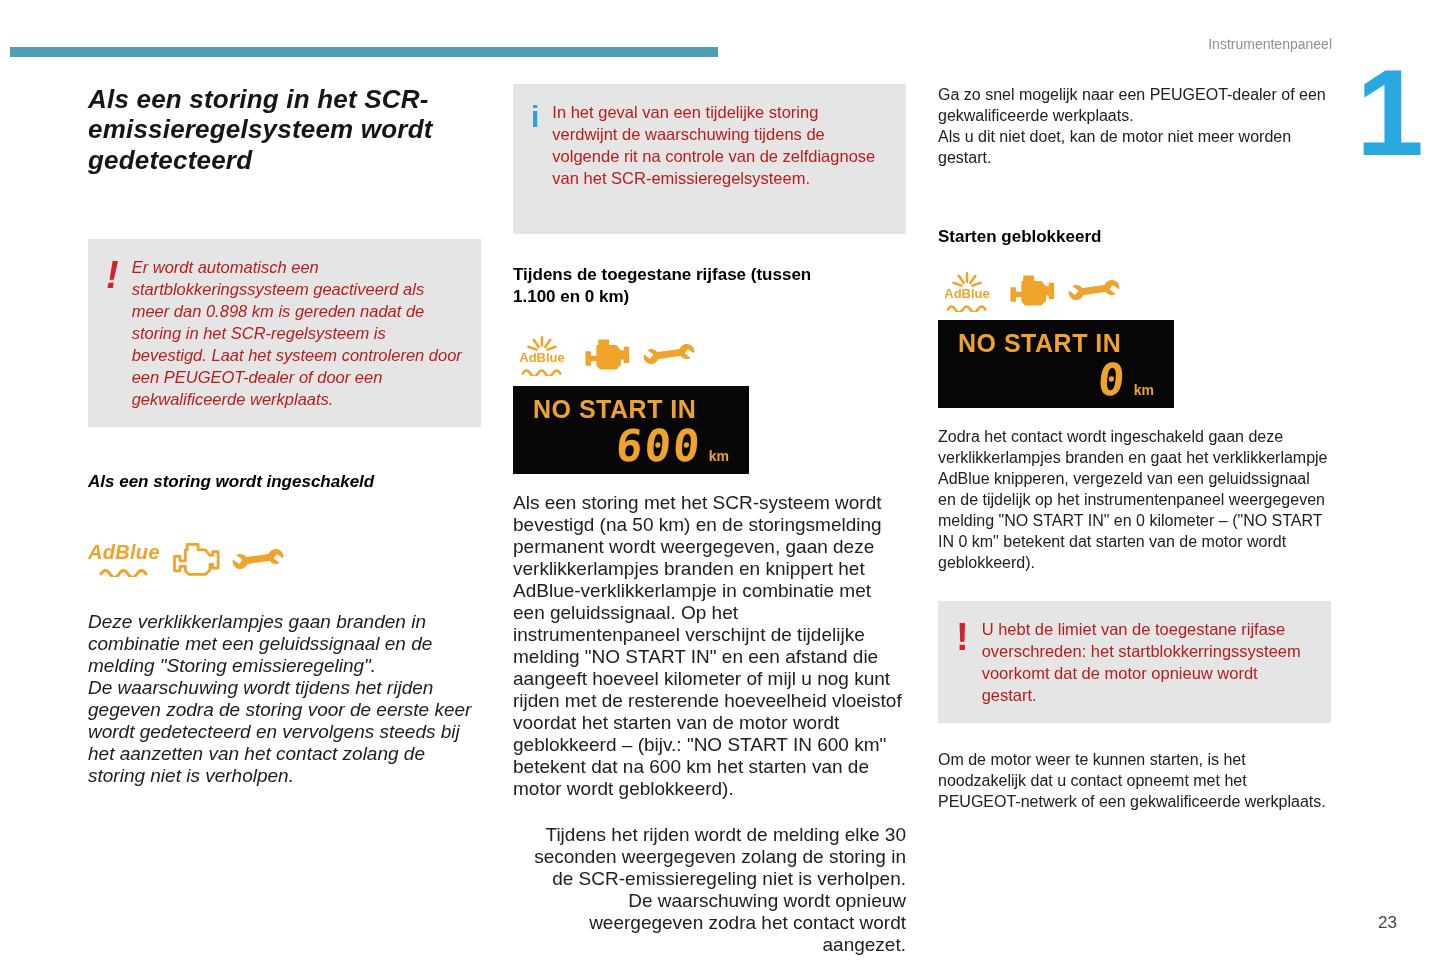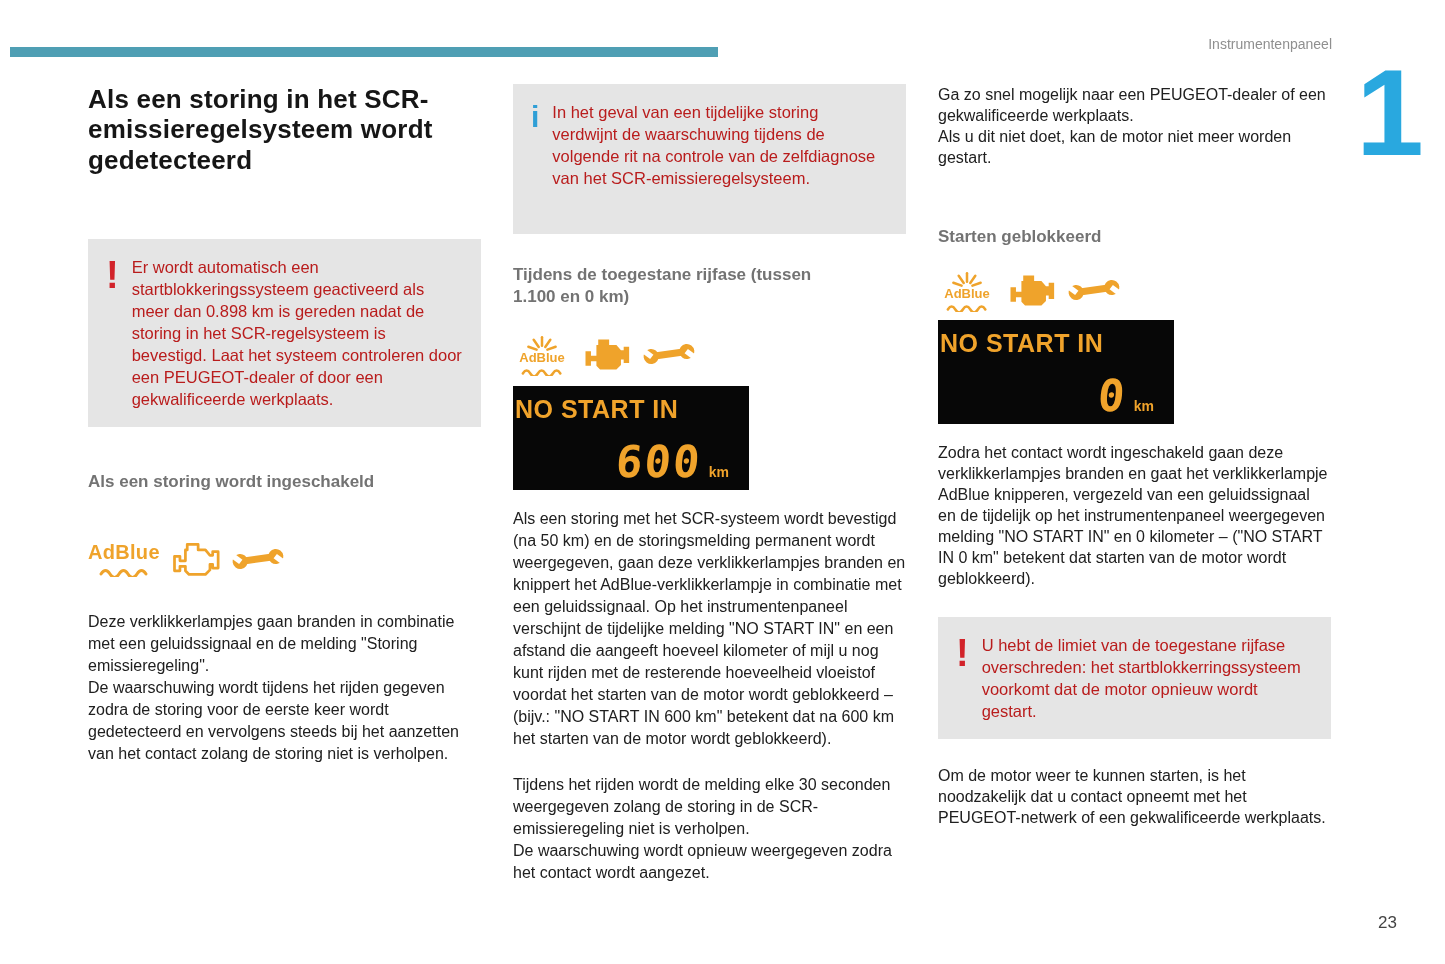--- a/index.html
+++ b/index.html
@@ -18,28 +18,28 @@
   .header-title { position: absolute; top: 36px; right: 113px; font-size: 14px; color: #8f8f8f; }
   .chapter-num {
     position: absolute; left: 1356px; top: 52px;
     font-size: 122px; font-weight: 700; line-height: 1;
     color: var(--chapter-blue, #29a8df);
   }
   .page-number { position: absolute; left: 1378px; top: 913px; font-size: 17px; font-weight: 400; color: #444; }
 
   
   .col { position: absolute; top: 84px; width: 393px; }
-  .col-left  { left: 88px; }
+  .col-left  { left: 88px; font-style: italic; }
   .col-mid   { left: 513px; }
   .col-right { left: 938px; }
 
   .main-heading { margin: 0; font-size: 26px; line-height: 1.17; font-weight: 700; color: #161616; letter-spacing: 0.2px; }
-  .subheading   { margin: 0; font-size: 17px; font-weight: 700; color: #737373; line-height: 1.3; }
-
-  .body-text { margin: 0; font-size: 16px; line-height: 22px; white-space: pre-line; color: #202020; }
+  .subheading   { margin: 0; font-size: 17px; font-weight: 700; color: #000000; line-height: 1.3; }
+
+  .body-text { margin: 0; font-size: 19px; line-height: 22px; white-space: pre-line; color: #202020; }
   .col-right .body-text { font-size: 16px; line-height: 21px; }
 
   
   .note-box {
     background: #e5e5e5; box-sizing: border-box; width: 100%;
     padding: 17px 18px; display: flex; gap: 13px; align-items: flex-start;
   }
   .box-text { margin: 0; font-size: 16.5px; line-height: 22px; white-space: pre-line; color: #b91c1c; }
   .mark { font-weight: 700; line-height: 0.9; flex: 0 0 auto; }
   .mark.warn { color: var(--warning-red, #d2232a); font-size: 38px; margin-top: 2px; }
@@ -49,21 +49,21 @@
   .col-left .note-box   { margin-top: 64px; }
   .col-left .subheading { margin-top: 44px; }
   .col-left .icons-row  { margin-top: 46px; }
   .col-left .body-text  { margin-top: 32px; }
 
   .col-mid .note-box    { min-height: 150px; }
   .col-mid .subheading  { margin-top: 30px; width: 340px; }
   .col-mid .icons-row   { margin-top: 24px; }
   .col-mid .display     { margin-top: 10px; }
   .col-mid .body-first  { margin-top: 18px; }
-  .col-mid .body-second { margin-top: 24px; }
+  .col-mid .body-second { margin-top: 24px; text-align: right; }
 
   .col-right .subheading { margin-top: 58px; }
   .col-right .icons-row  { margin-top: 20px; }
   .col-right .display    { margin-top: 8px; }
   .col-right .body-first { margin-top: 18px; }
   .col-right .note-box   { margin-top: 28px; }
   .col-right .body-last  { margin-top: 26px; }
 
   
   .icons-row { display: flex; align-items: center; gap: 7px; color: var(--icon-amber, #efa32b); }
@@ -72,22 +72,22 @@
   .adblue-large .adblue-text { font-size: 20px; letter-spacing: 0.3px; }
   .adblue-small .adblue-text { font-size: 13px; }
   .squiggle { width: 50px; height: 12px; margin-top: 1px; }
   .adblue-small .squiggle { width: 42px; height: 10px; }
   .rays { width: 58px; height: 20px; margin-bottom: -2px; }
   .engine { width: 55px; height: 40px; }
   .wrench { width: 58px; height: 24px; transform: rotate(-8deg); }
 
   
   .display {
-    width: 236px; height: 104px; background: var(--display-bg, #070707);
-    box-sizing: border-box; padding: 9px 14px 10px 2px;
+    width: 236px; height: 88px; background: var(--display-bg, #070707);
+    box-sizing: border-box; padding: 9px 14px 10px 20px;
     display: flex; flex-direction: column; justify-content: space-between;
   }
   .disp-line1 { color: var(--display-amber, #f0a32b); font-size: 25px; font-weight: 700; letter-spacing: 0.5px; }
   .disp-value-row { align-self: flex-end; display: flex; align-items: baseline; gap: 7px; padding-right: 6px; }
   .disp-value {
     color: var(--display-amber, #f0a32b);
     font-family: "DejaVu Sans Mono", monospace; font-weight: 700;
     font-size: 44px; line-height: 0.85; letter-spacing: 2px;
     transform: skewX(-5deg);
   }

